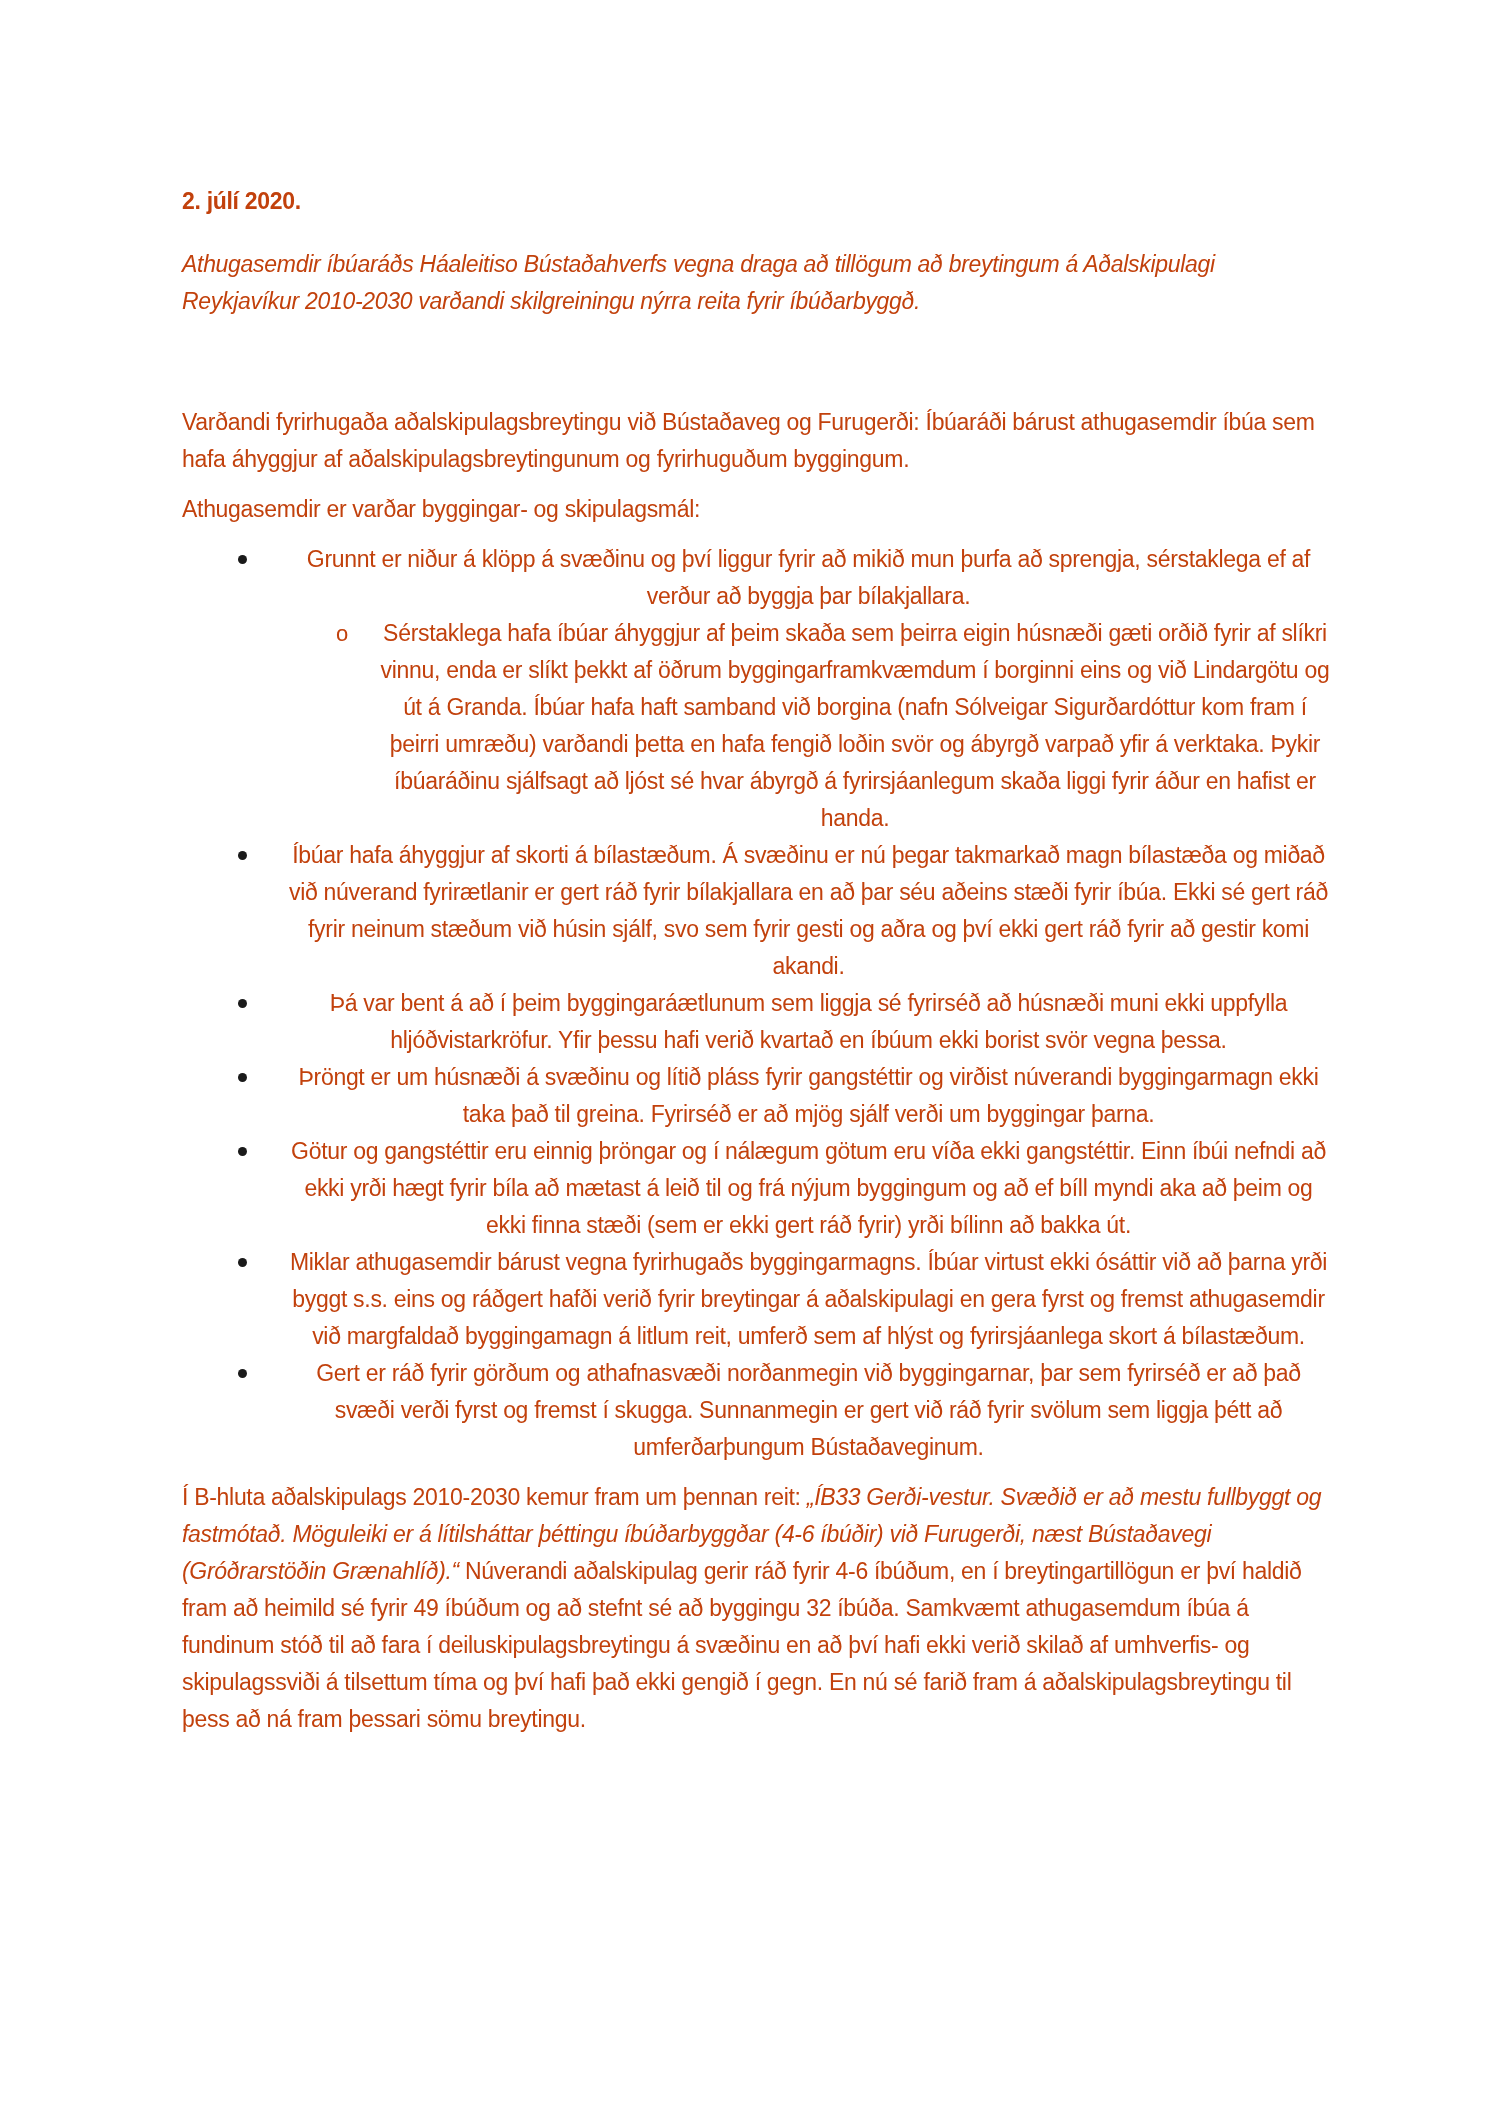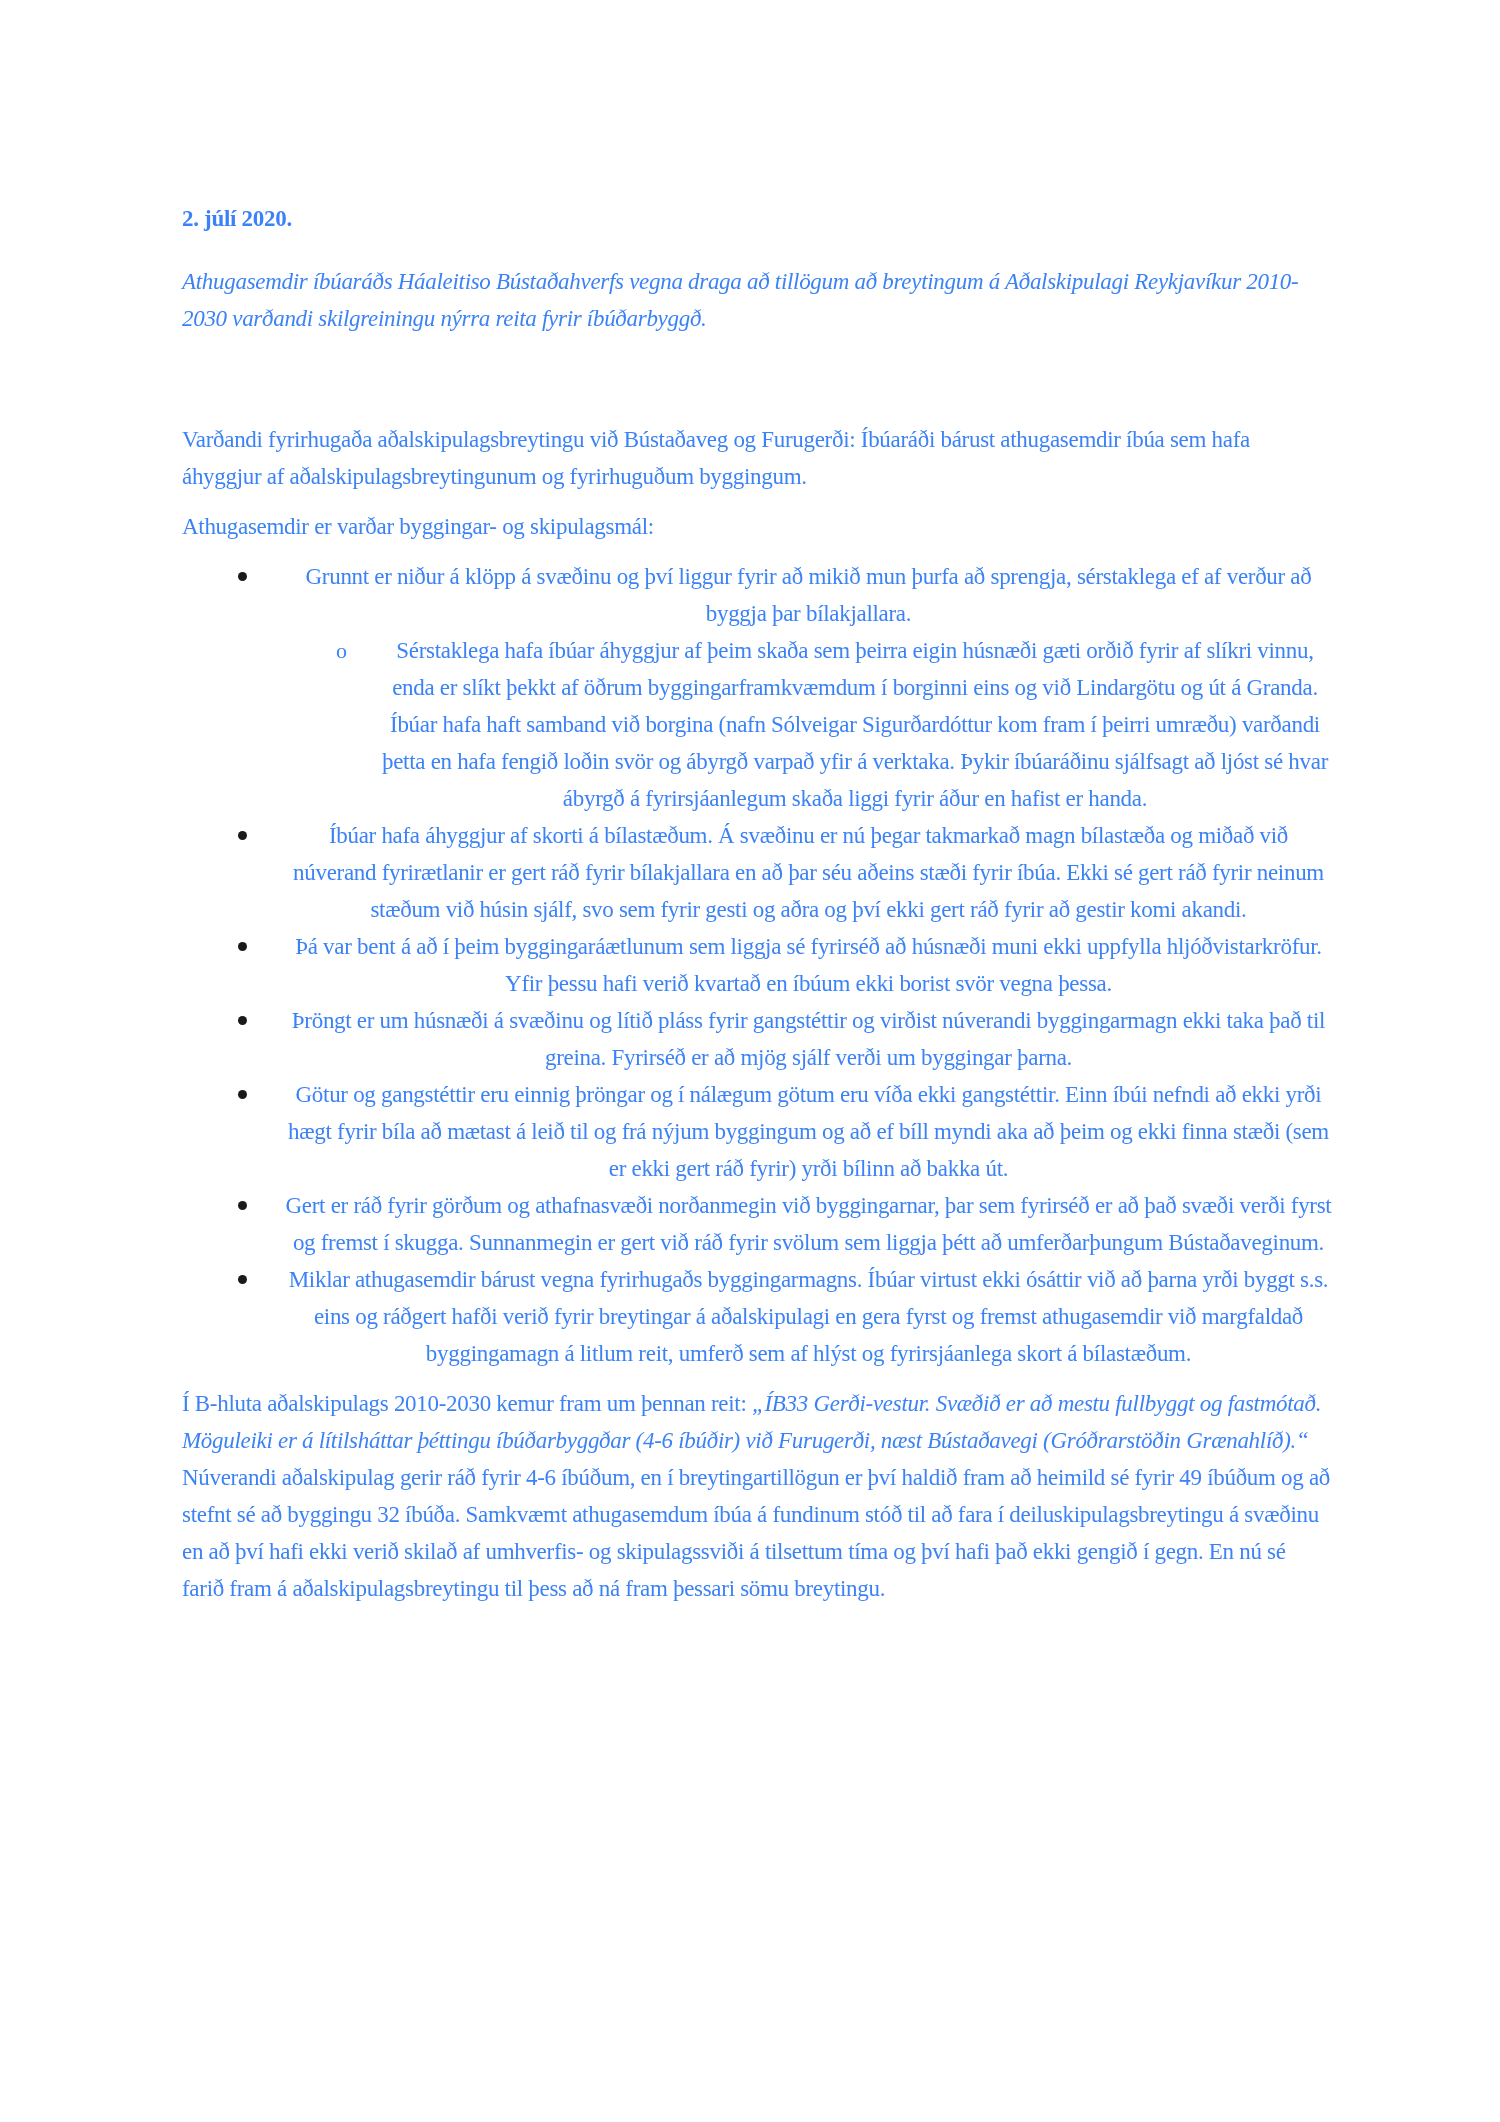--- a/index.html
+++ b/index.html
@@ -1,22 +1,21 @@
 <!DOCTYPE html>
 <html><head>
 <meta charset="utf-8">
 <style>
   html, body { margin: 0; padding: 0; background: #ffffff; }
   body { width: 1500px; height: 2122px; position: relative; overflow: hidden; }
   .page {
     position: absolute; left: 182px; top: 183px; width: 1150px;
-    font-family: Liberation Serif, serif;
-    font-size: 23px; line-height: 37px; color: #3b82f6;
+    font-family: Liberation Sans, sans-serif;
+    font-size: 23px; line-height: 37px; color: #c2410c;
     letter-spacing: -0.3px;
-    margin-top: 17px;
   }
   .date { font-weight: bold; margin: 0; }
   .subject { font-style: italic; margin: 26px 0 0 0; }
   .para { margin: 0; }
   .p1 { margin-top: 84px; }
   .p2 { margin-top: 13px; }
   ul.bullets { list-style: none; margin: 13px 0 0 0; padding: 0; text-align: center; }
   ul.bullets > li { position: relative; padding-left: 103px; margin: 0; }
   ul.bullets > li > .bullet-dot {
     position: absolute; left: 56px; top: 14px; width: 9px; height: 9px;
@@ -61,22 +60,22 @@
     <li>
       <span class="bullet-dot"></span>
       <span>Þröngt er um húsnæði á svæðinu og lítið pláss fyrir gangstéttir og virðist núverandi byggingarmagn ekki taka það til greina. Fyrirséð er að mjög sjálf verði um byggingar þarna.</span>
     </li>
     <li>
       <span class="bullet-dot"></span>
       <span>Götur og gangstéttir eru einnig þröngar og í nálægum götum eru víða ekki gangstéttir. Einn íbúi nefndi að ekki yrði hægt fyrir bíla að mætast á leið til og frá nýjum byggingum og að ef bíll myndi aka að þeim og ekki finna stæði (sem er ekki gert ráð fyrir) yrði bílinn að bakka út.</span>
     </li>
     <li>
       <span class="bullet-dot"></span>
-      <span>Gert er ráð fyrir görðum og athafnasvæði norðanmegin við byggingarnar, þar sem fyrirséð er að það svæði verði fyrst og fremst í skugga. Sunnanmegin er gert við ráð fyrir svölum sem liggja þétt að umferðarþungum Bústaðaveginum.</span>
+      <span>Miklar athugasemdir bárust vegna fyrirhugaðs byggingarmagns. Íbúar virtust ekki ósáttir við að þarna yrði byggt s.s. eins og ráðgert hafði verið fyrir breytingar á aðalskipulagi en gera fyrst og fremst athugasemdir við margfaldað byggingamagn á litlum reit, umferð sem af hlýst og fyrirsjáanlega skort á bílastæðum.</span>
     </li>
     <li>
       <span class="bullet-dot"></span>
-      <span>Miklar athugasemdir bárust vegna fyrirhugaðs byggingarmagns. Íbúar virtust ekki ósáttir við að þarna yrði byggt s.s. eins og ráðgert hafði verið fyrir breytingar á aðalskipulagi en gera fyrst og fremst athugasemdir við margfaldað byggingamagn á litlum reit, umferð sem af hlýst og fyrirsjáanlega skort á bílastæðum.</span>
+      <span>Gert er ráð fyrir görðum og athafnasvæði norðanmegin við byggingarnar, þar sem fyrirséð er að það svæði verði fyrst og fremst í skugga. Sunnanmegin er gert við ráð fyrir svölum sem liggja þétt að umferðarþungum Bústaðaveginum.</span>
     </li>
   </ul>
 
   <p class="para p3"><span>Í B-hluta aðalskipulags 2010-2030 kemur fram um þennan reit: </span><span class="quote">„ÍB33 Gerði-vestur. Svæðið er að mestu fullbyggt og fastmótað. Möguleiki er á lítilsháttar þéttingu íbúðarbyggðar (4-6 íbúðir) við Furugerði, næst Bústaðavegi (Gróðrarstöðin Grænahlíð).“</span><span> Núverandi aðalskipulag gerir ráð fyrir 4-6 íbúðum, en í breytingartillögun er því haldið fram að heimild sé fyrir 49 íbúðum og að stefnt sé að byggingu 32 íbúða. Samkvæmt athugasemdum íbúa á fundinum stóð til að fara í deiluskipulagsbreytingu á svæðinu en að því hafi ekki verið skilað af umhverfis- og skipulagssviði á tilsettum tíma og því hafi það ekki gengið í gegn. En nú sé farið fram á aðalskipulagsbreytingu til þess að ná fram þessari sömu breytingu.</span></p>
 </div>
 
 </body></html>

